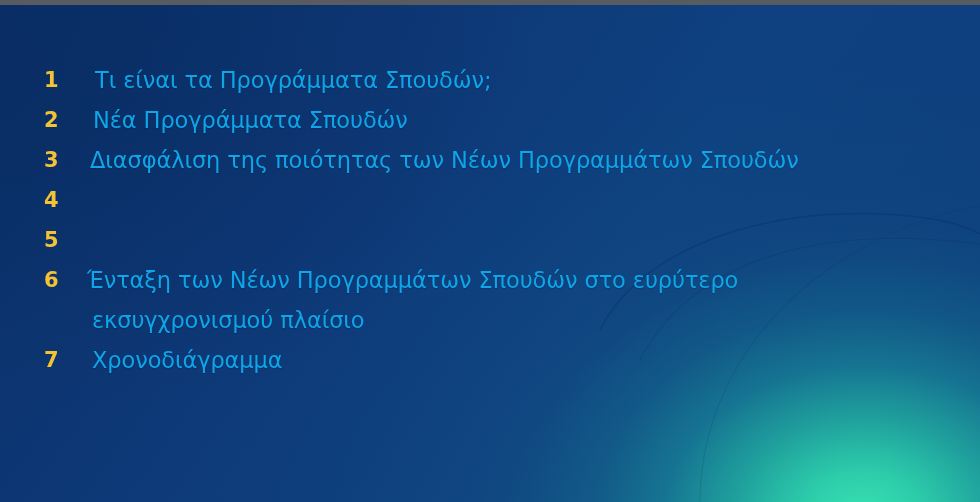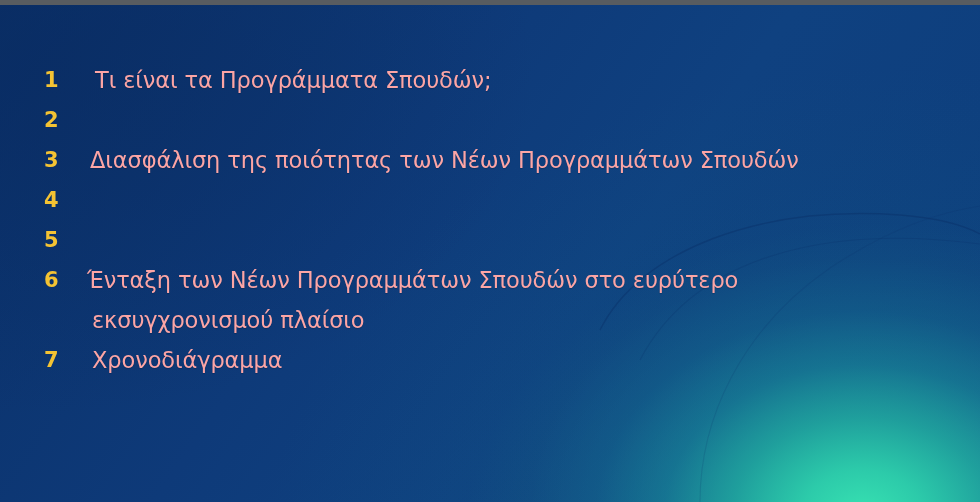--- a/index.html
+++ b/index.html
@@ -101,21 +101,21 @@
     text-align: left;
     padding-left: 44px;
     box-sizing: border-box;
     color: #f4c333;
     font-weight: bold;
     font-size: 21px;
     line-height: 40px;
     letter-spacing: 0px;
   }
   .txt {
-    color: #fca5a5;
+    color: #0ea5e9;
     font-size: 22.5px;
     line-height: 40px;
     white-space: nowrap;
     padding-left: 40px;
     letter-spacing: -0.1px;
     text-shadow: 0 1px 1px rgba(0,0,0,0.18);
   }
   .txt.cont {
     padding-left: 92px;
   }
@@ -150,20 +150,21 @@
 
   <div class="list">
 
     <div class="row indent-a">
       <div class="num">1</div>
       <div class="txt">Τι είναι τα Προγράμματα Σπουδών;</div>
     </div>
 
     <div class="row indent-b">
       <div class="num">2</div>
+      <div class="txt">Νέα Προγράμματα Σπουδών</div>
     </div>
 
     <div class="row indent-c">
       <div class="num">3</div>
       <div class="txt">Διασφάλιση της ποιότητας των Νέων Προγραμμάτων Σπουδών</div>
     </div>
 
     <div class="row indent-d">
       <div class="num">4</div>
     </div>

